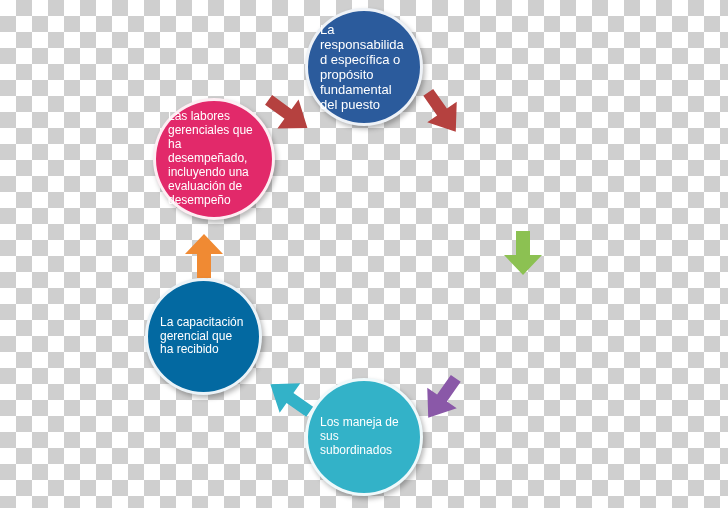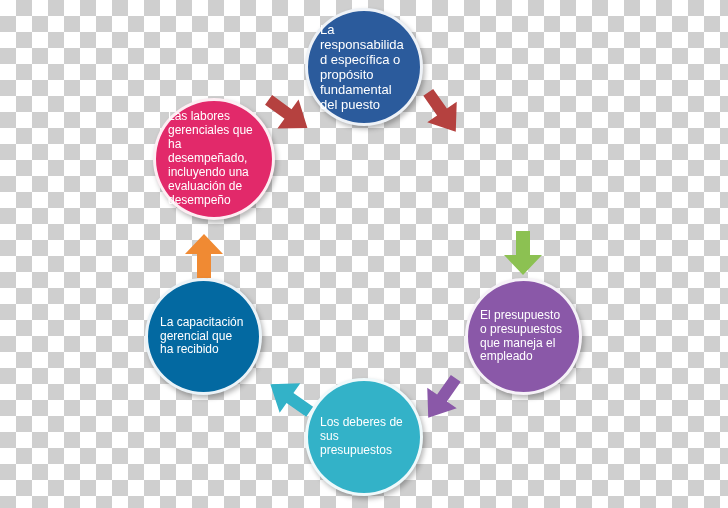--- a/index.html
+++ b/index.html
@@ -103,26 +103,23 @@
         <path d="M6 21 L30 21 L30 9 L50 28 L30 47 L30 35 L6 35 Z" fill="#f08a33"></path>
       </g>
     </svg>
   </div>
 
   <div class="node outline" style="left:305px; top:8px; width:118px; height:118px; background:#2b5b9c; font-size:13px;">
     <span class="label">La responsabilida d específica o propósito fundamental del puesto</span>
   </div>
 
 
-  <div class="node outline" style="left:465px; top:278px; width:117px; height:117px; background:#8a58a8; font-size:12px;">
-    <span class="label">El presupuesto o presupuestos que maneja el empleado</span>
-  </div>
 
   <div class="node outline" style="left:305px; top:378px; width:118px; height:118px; background:#33b2c8; font-size:12px;">
-    <span class="label">Los deberes de sus presupuestos</span>
+    <span class="label">Los maneja de sus subordinados</span>
   </div>
 
   <div class="node outline" style="left:145px; top:278px; width:117px; height:117px; background:#0369a1; font-size:12px;">
     <span class="label">La capacitación gerencial que ha recibido</span>
   </div>
 
   <div class="node outline" style="left:145px; top:98px; width:122px; height:122px; background:#e2296a; font-size:12px;margin-left:8px;">
     <span class="label">Las labores gerenciales que ha desempeñado, incluyendo una evaluación de desempeño</span>
   </div>
 

